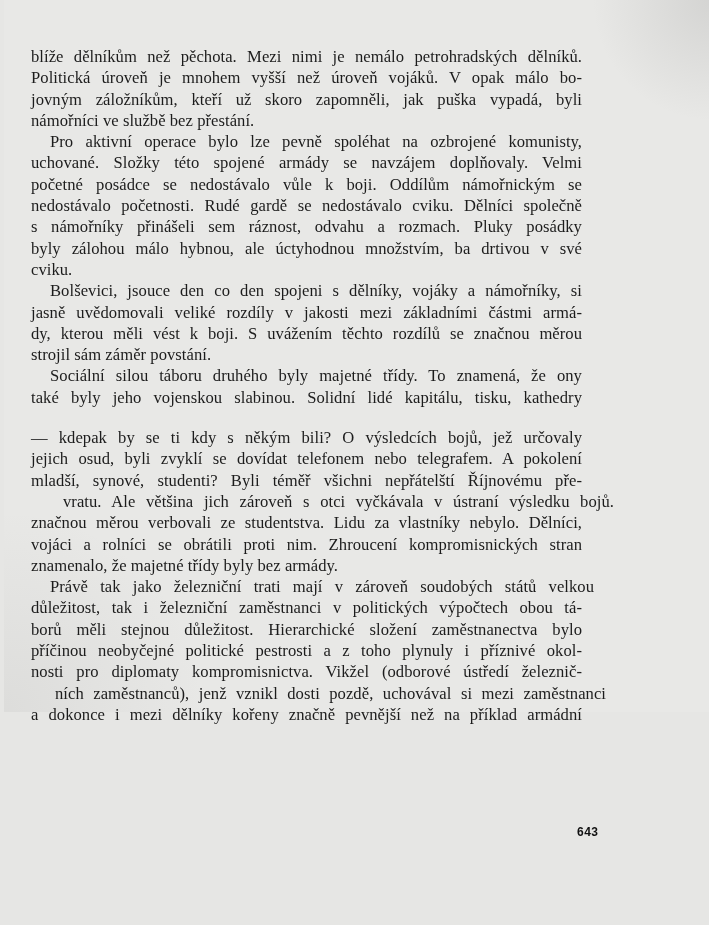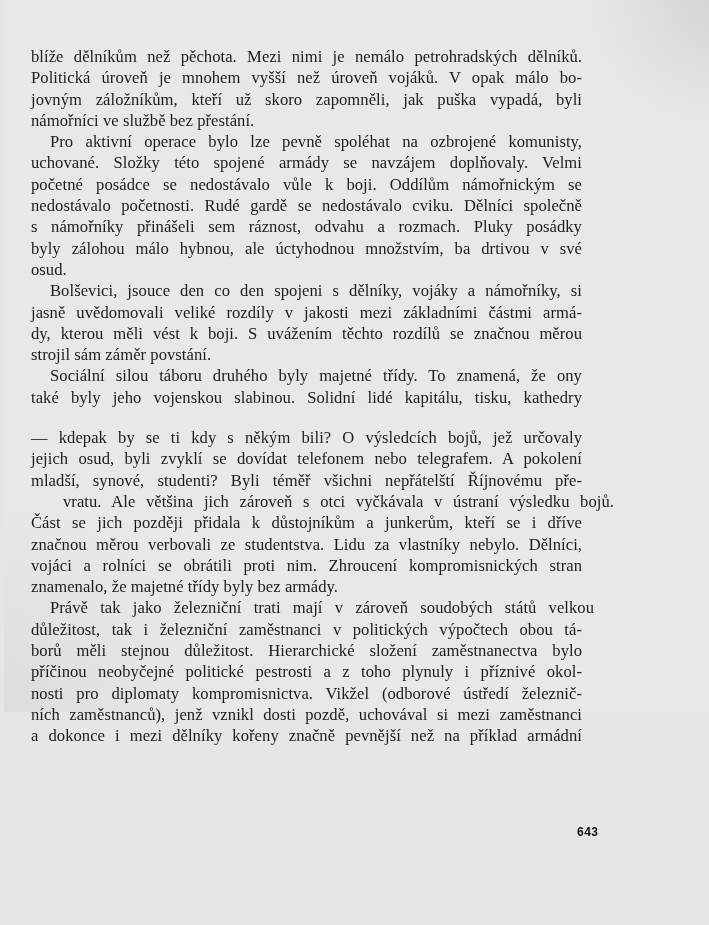--- a/index.html
+++ b/index.html
@@ -69,44 +69,43 @@
         <span class="line" style="word-spacing: 9.44px; text-align-last: left;">jovným záložníkům, kteří už skoro zapomněli, jak puška vypadá, byli</span>
         <span class="line last">námořníci ve službě bez přestání.</span>
       </div>
       <div>
         <span class="line indent" style="word-spacing: 8.07px; text-align-last: left;">Pro aktivní operace bylo lze pevně spoléhat na ozbrojené komunisty,</span>
         <span class="line" style="word-spacing: 10.11px; text-align-last: left;">uchované. Složky této spojené armády se navzájem doplňovaly. Velmi</span>
         <span class="line" style="word-spacing: 8.94px; text-align-last: left;">početné posádce se nedostávalo vůle k boji. Oddílům námořnickým se</span>
         <span class="line" style="word-spacing: 6.21px; text-align-last: left;">nedostávalo početnosti. Rudé gardě se nedostávalo cviku. Dělníci společně</span>
         <span class="line" style="word-spacing: 9.39px; text-align-last: left;">s námořníky přinášeli sem ráznost, odvahu a rozmach. Pluky posádky</span>
         <span class="line" style="word-spacing: 6.74px; text-align-last: left;">byly zálohou málo hybnou, ale úctyhodnou množstvím, ba drtivou v své</span>
-        <span class="line last">osud.</span>
+        <span class="line last">cviku.</span>
       </div>
       <div>
         <span class="line indent" style="word-spacing: 5.84px; text-align-last: left;">Bolševici, jsouce den co den spojeni s dělníky, vojáky a námořníky, si</span>
         <span class="line" style="word-spacing: 6.81px; text-align-last: left;">jasně uvědomovali veliké rozdíly v jakosti mezi základními částmi armá-</span>
         <span class="line" style="word-spacing: 5.7px; text-align-last: left;">dy, kterou měli vést k boji. S uvážením těchto rozdílů se značnou měrou</span>
         <span class="line last">strojil sám záměr povstání.</span>
       </div>
       <div>
         <span class="line indent" style="word-spacing: 6.75px; text-align-last: left;">Sociální silou táboru druhého byly majetné třídy. To znamená, že ony</span>
         <span class="line" style="word-spacing: 7.87px; text-align-last: left;">také byly jeho vojenskou slabinou. Solidní lidé kapitálu, tisku, kathedry</span>
         <span class="line" style="word-spacing: 6.89px; text-align-last: left; margin-top: 19px;">— kdepak by se ti kdy s někým bili? O výsledcích bojů, jež určovaly</span>
         <span class="line" style="word-spacing: 6.07px; text-align-last: left;">jejich osud, byli zvyklí se dovídat telefonem nebo telegrafem. A pokolení</span>
         <span class="line" style="word-spacing: 8.87px; text-align-last: left;">mladší, synové, studenti? Byli téměř všichni nepřátelští Říjnovému pře-</span>
         <span class="line" style="word-spacing: 6.4px; text-align-last: left; margin-left: 32px;">vratu. Ale většina jich zároveň s otci vyčkávala v ústraní výsledku bojů.</span>
-        <span class="line" style="word-spacing: 7.1px; text-align-last: left;">Část se jich později přidala k důstojníkům a junkerům, kteří se i dříve</span>
         <span class="line" style="word-spacing: 5.21px; text-align-last: left;">značnou měrou verbovali ze studentstva. Lidu za vlastníky nebylo. Dělníci,</span>
         <span class="line" style="word-spacing: 7.47px; text-align-last: left;">vojáci a rolníci se obrátili proti nim. Zhroucení kompromisnických stran</span>
         <span class="line last">znamenalo, že majetné třídy byly bez armády.</span>
       </div>
       <div>
         <span class="line indent" style="word-spacing: 7.98px; text-align-last: left;">Právě tak jako železniční trati mají v zároveň soudobých států velkou</span>
         <span class="line" style="word-spacing: 7.26px; text-align-last: left;">důležitost, tak i železniční zaměstnanci v politických výpočtech obou tá-</span>
         <span class="line" style="word-spacing: 10.68px; text-align-last: left;">borů měli stejnou důležitost. Hierarchické složení zaměstnanectva bylo</span>
         <span class="line" style="word-spacing: 7.18px; text-align-last: left;">příčinou neobyčejné politické pestrosti a z toho plynuly i příznivé okol-</span>
         <span class="line" style="word-spacing: 8.61px; text-align-last: left;">nosti pro diplomaty kompromisnictva. Vikžel (odborové ústředí železnič-</span>
-        <span class="line" style="word-spacing: 5.27px; text-align-last: left;">ních zaměstnanců), jenž vznikl dosti pozdě, uchovával si mezi zaměstnanci</span>
+        <span class="line" style="word-spacing: 5.27px; text-align-last: left; margin-left: 24px;">ních zaměstnanců), jenž vznikl dosti pozdě, uchovával si mezi zaměstnanci</span>
         <span class="line" style="word-spacing: 5.83px; text-align-last: left;">a dokonce i mezi dělníky kořeny značně pevnější než na příklad armádní</span>
       </div>
     </div>
   <div class="page-number">643</div>
 </div>
 
 </body></html>

